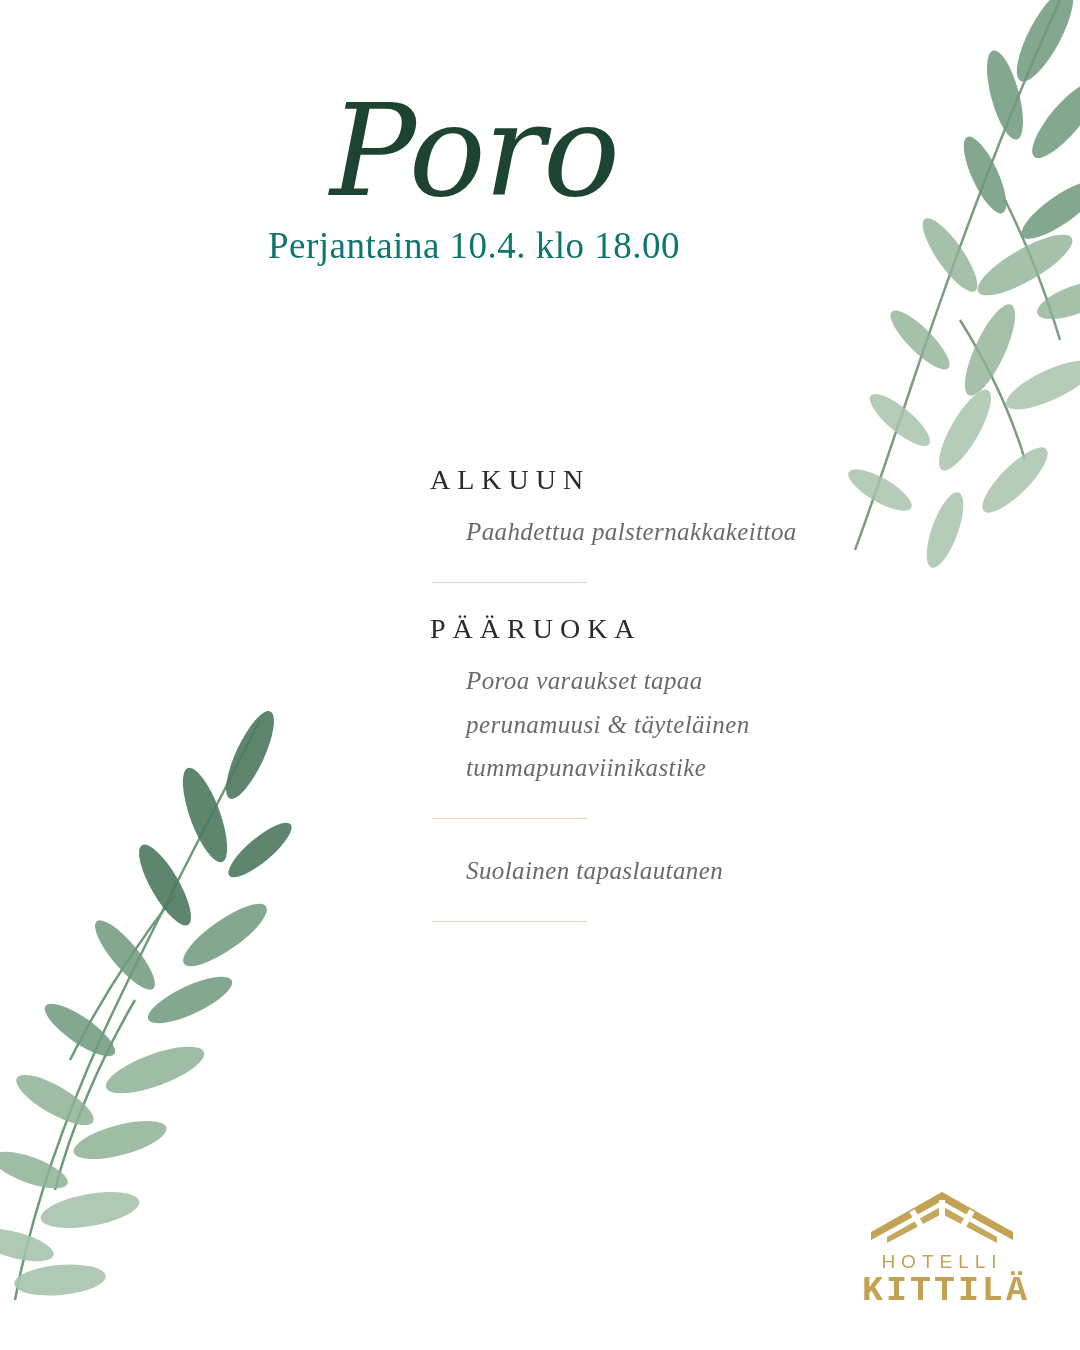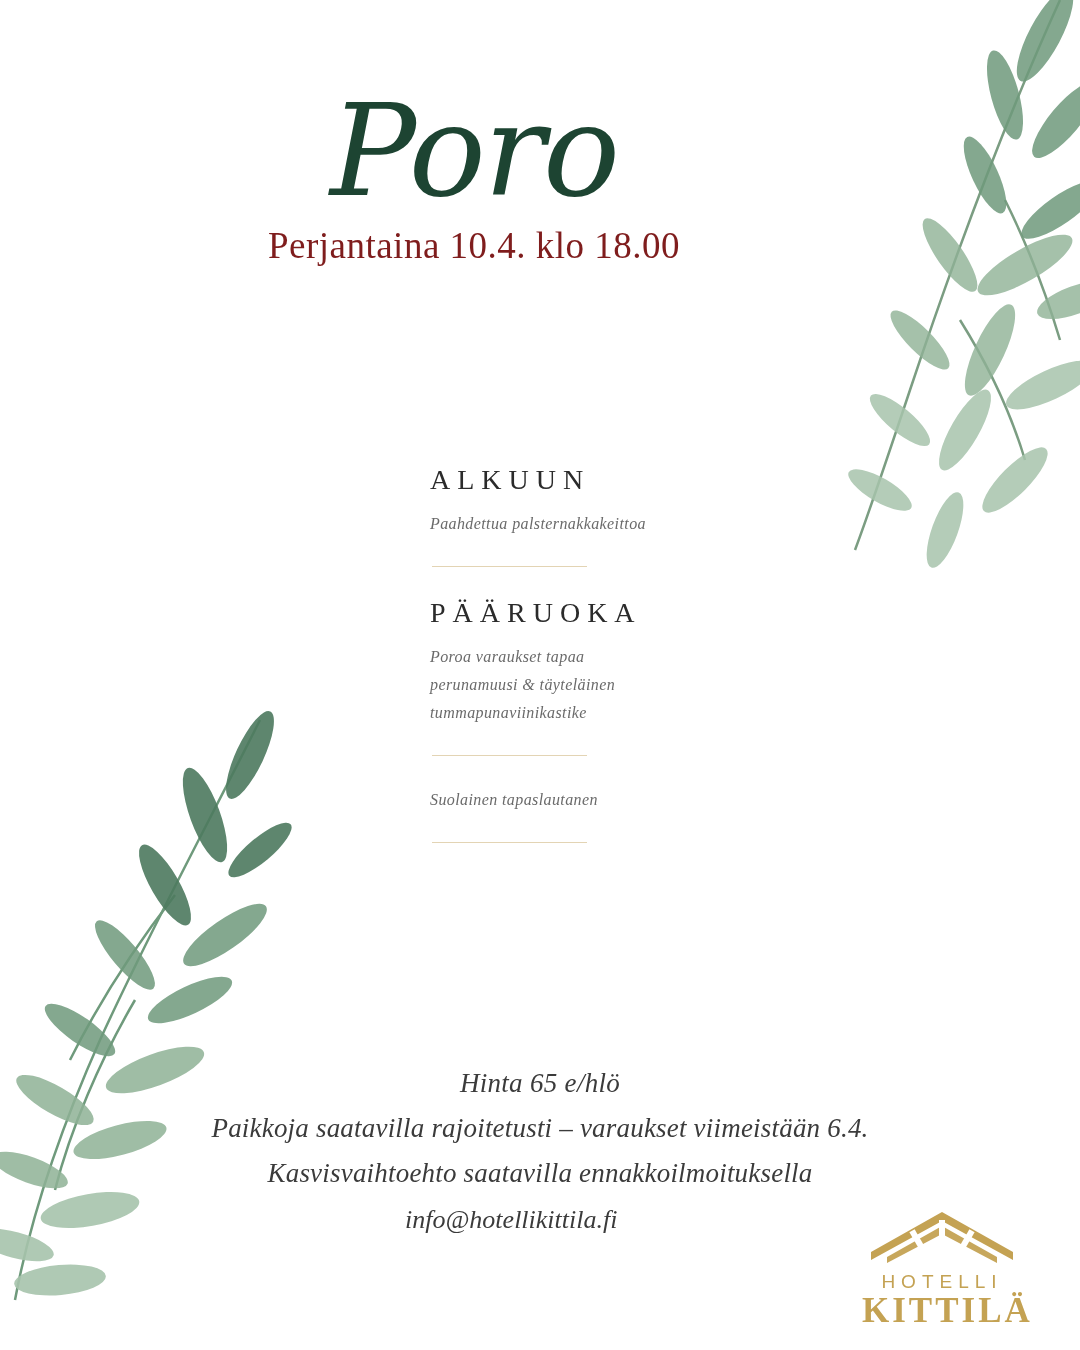--- a/index.html
+++ b/index.html
@@ -59,21 +59,21 @@
   }
   .title-line-1 {
     font-size: 128px;
   }
   .title-line-2 {
     font-size: 128px;
     margin-top: 2px;
   }
   .subtitle {
     margin-top: 14px;
-    color: #7f1d1d;
+    color: #0f766e;
     font-family: "Liberation Serif", serif;
     font-size: 37px;
     letter-spacing: 0.5px;
   }
 
   
   .menu {
     position: absolute;
     top: 464px;
     left: 430px;
@@ -83,23 +83,24 @@
     color: #2b2b2b;
     font-family: "Liberation Serif", serif;
     font-size: 28px;
     letter-spacing: 7px;
     margin-bottom: 14px;
   }
   .course-desc-line {
     color: #6a6a6a;
     font-family: "Liberation Serif", serif;
     font-style: italic;
-    font-size: 16px;
+    font-size: 25px;
     line-height: 1.75;
     letter-spacing: 0.4px;
+    margin-left: 36px;
   }
   .divider {
     width: 155px;
     height: 1px;
     background: #e3d4b4;
     margin: 28px 0 30px 2px;
   }
 
   
   .footer {
@@ -125,40 +126,40 @@
     font-size: 26px;
     margin-top: 16px;
     text-align: left;
     padding-left: 405px;
   }
 
   
   .logo {
     position: absolute;
     right: 58px;
-    bottom: 20px;
+    bottom: 40px;
     width: 160px;
     text-align: center;
     color: #c4a253;
   }
   .logo-mark {
     width: 150px;
     height: 56px;
     margin: 0 auto 6px auto;
     display: block;
   }
   .logo-top {
     font-family: "Liberation Sans", sans-serif;
     font-size: 19px;
     letter-spacing: 6px;
     color: #c4a253;
     line-height: 1;
   }
   .logo-bottom {
-    font-family: Liberation Serif, serif;
+    font-family: Liberation Mono, monospace;
     font-weight: bold;
     font-size: 35px;
     letter-spacing: 3px;
     color: #c4a253;
     line-height: 1.05;
     margin-top: 2px;
   }
 </style>
 </head>
 <body>
@@ -251,26 +252,20 @@
     </div>
     <div class="divider"></div>
 
     <div class="course">
       <div class="course-desc-line">Suolainen tapaslautanen</div>
     </div>
     <div class="divider"></div>
 
   </div>
 
-  <div class="footer">
-    <div class="footer-price">Hinta 65 e/hlö</div>
-    <div class="footer-line">Paikkoja saatavilla rajoitetusti – varaukset viimeistään 6.4.</div>
-    <div class="footer-line">Kasvisvaihtoehto saatavilla ennakkoilmoituksella</div>
-    <div class="footer-email">info@hotellikittila.fi</div>
-  </div>
 
   <div class="logo">
     <svg class="logo-mark" viewBox="0 0 150 56" width="150" height="56" xmlns="http://www.w3.org/2000/svg">
       <g fill="#c4a253">
         <path d="M75 2 L146 42 L146 50 L75 11 L4 50 L4 42 Z"></path>
         <path d="M75 16 L130 47 L130 53 L75 24 L20 53 L20 47 Z" opacity="0.95"></path>
         <rect x="70" y="8" width="10" height="46" opacity="0"></rect>
       </g>
       <g fill="#ffffff">
         <rect x="52" y="18" width="6" height="40" transform="rotate(-30 55 38)"></rect>

